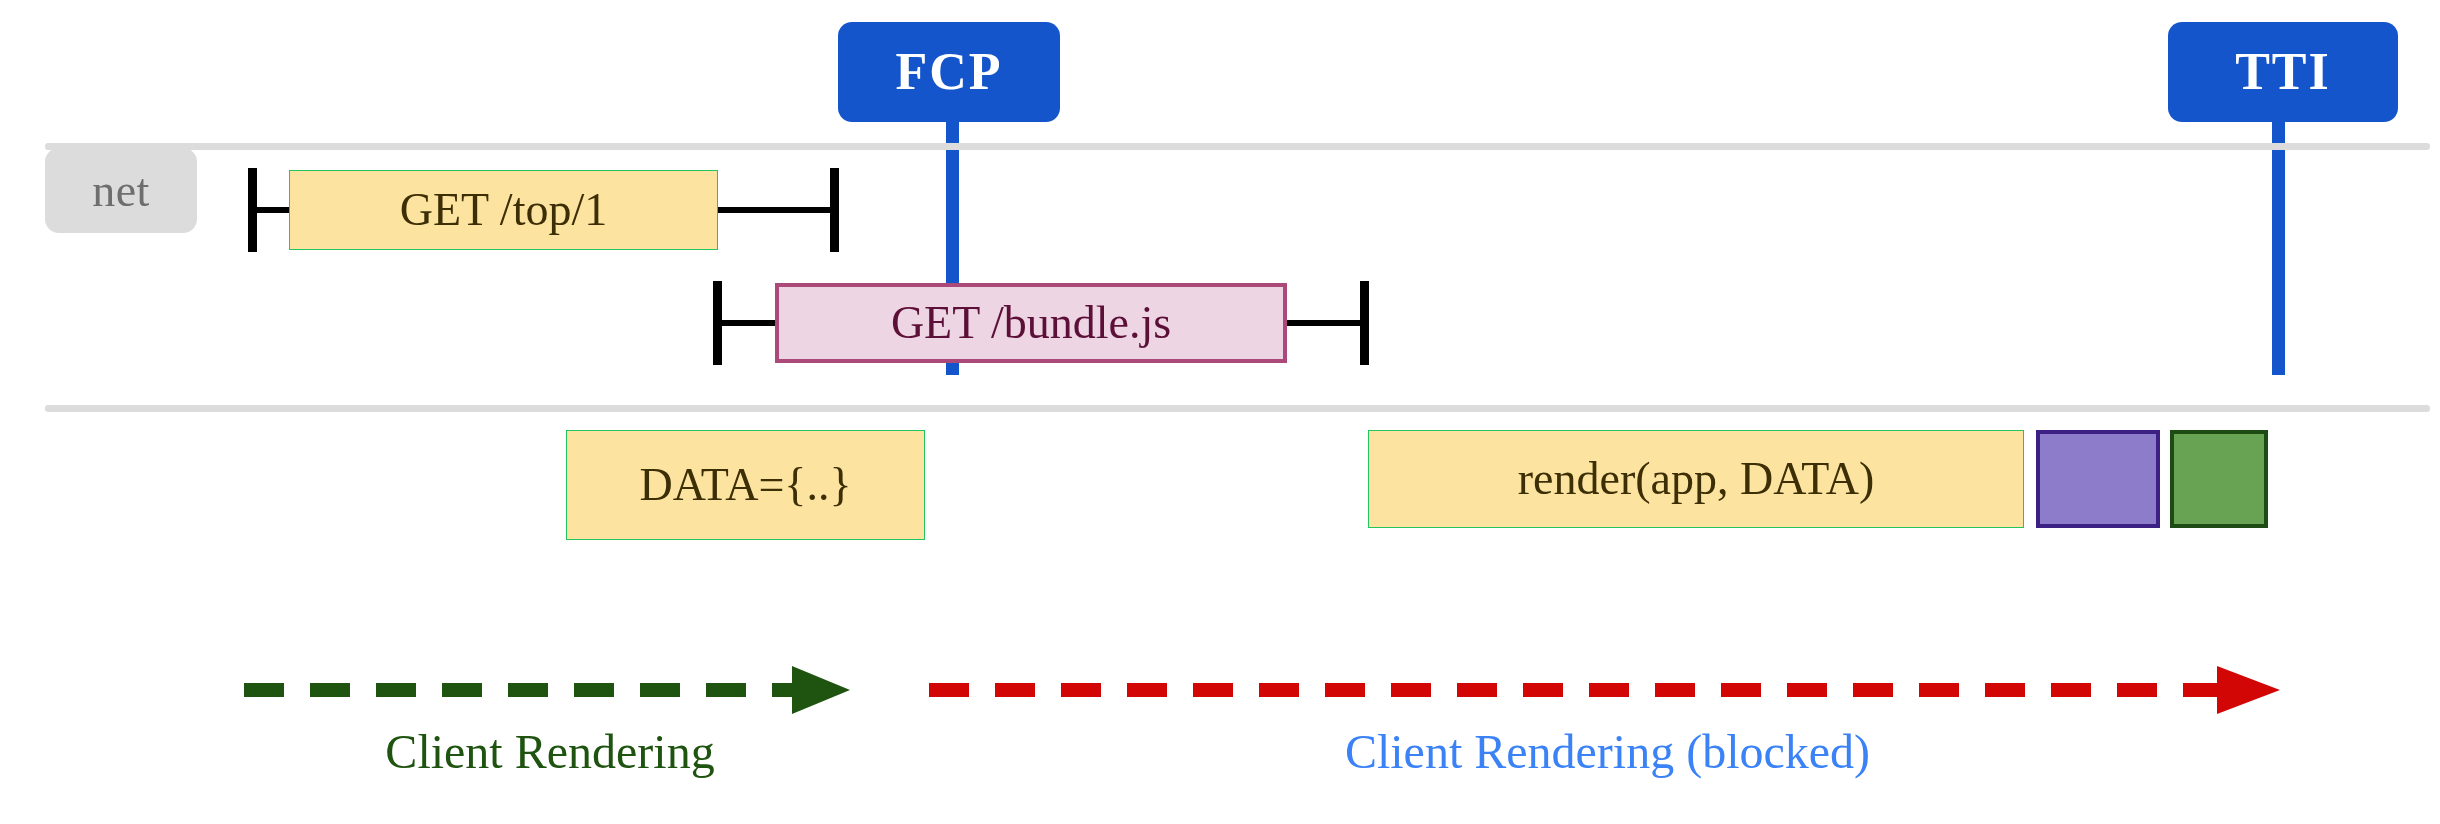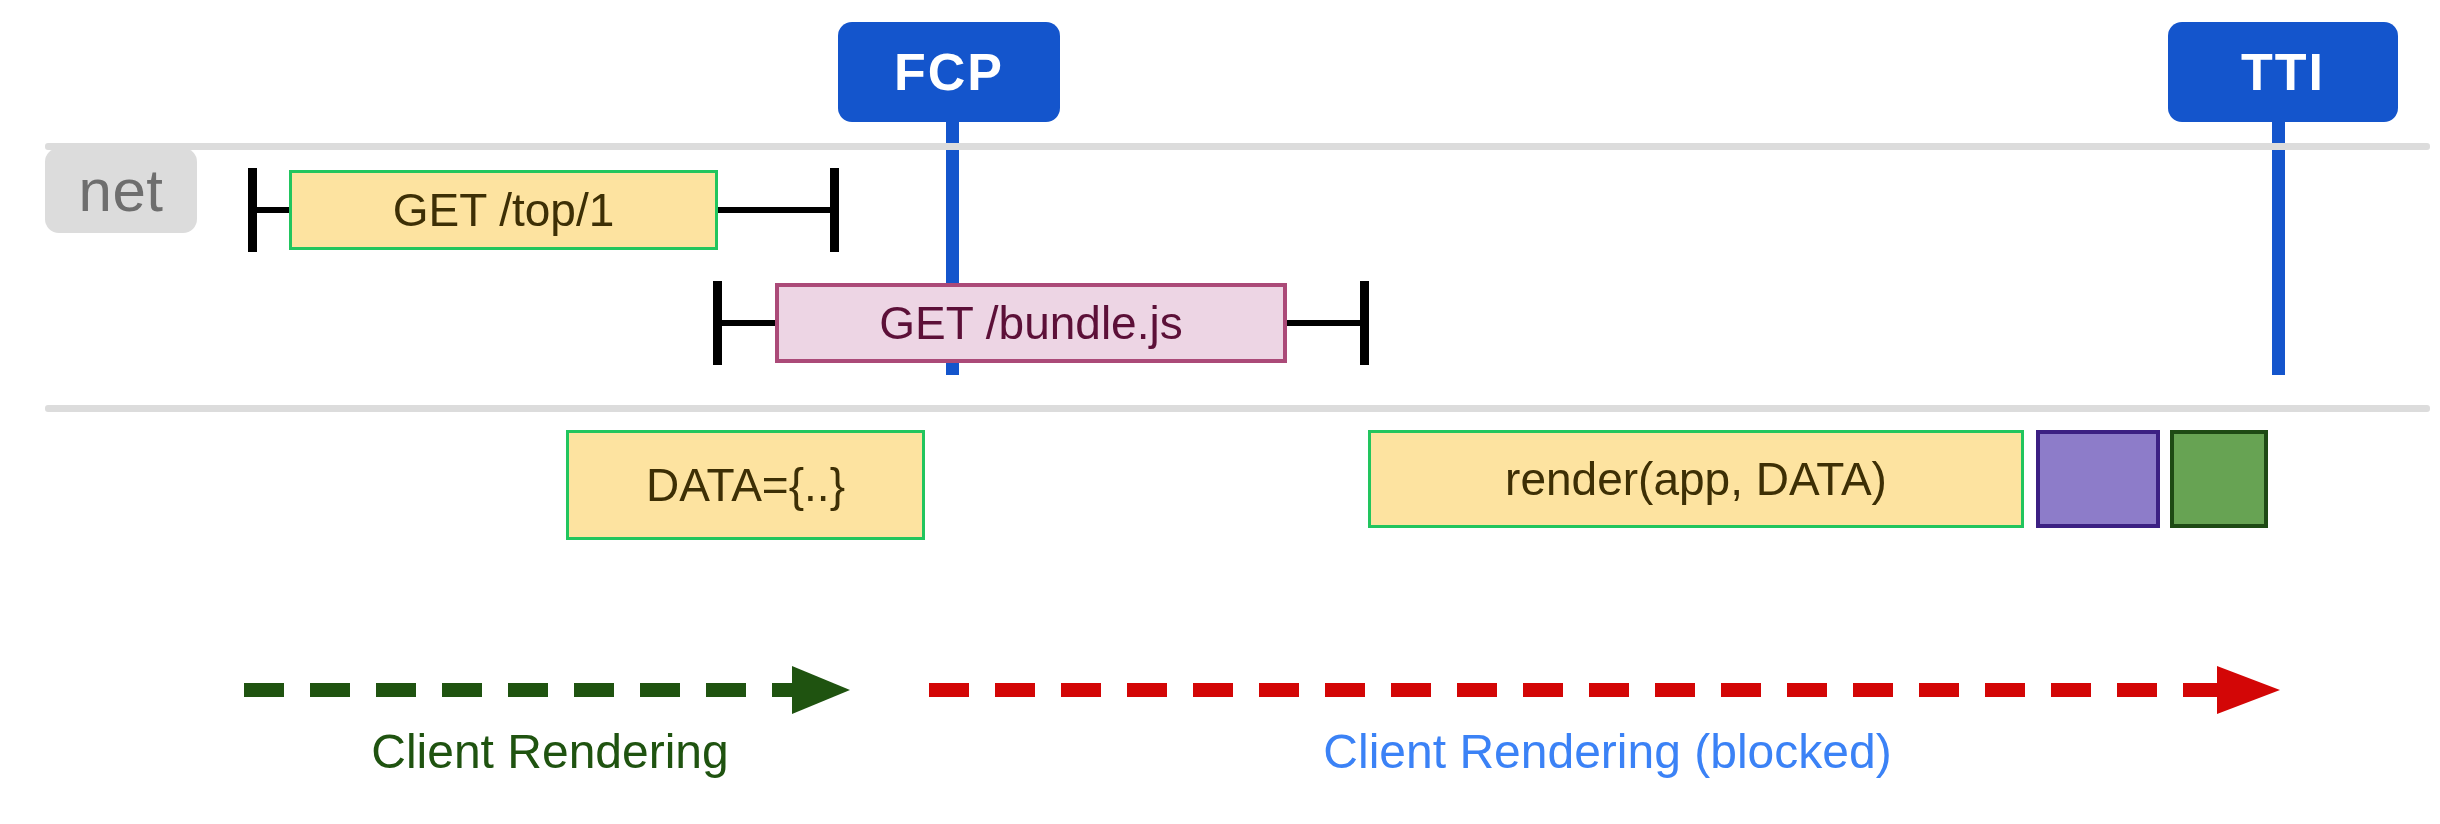--- a/index.html
+++ b/index.html
@@ -9,37 +9,38 @@
   }
   body {
     font-family: "Liberation Sans", sans-serif;
   }
   #stage {
     position: relative;
     width: 2440px;
     height: 824px;
     background: #ffffff;
     overflow: hidden;
+    font-family: Liberation Serif, serif;
   }
 
   
   .lane-rule {
     position: absolute;
     height: 7px;
     background: #dcdcdc;
     border-radius: 3px;
   }
 
   
   .lane-pill {
     position: absolute;
     background: #dcdcdc;
     border-radius: 14px;
     color: #6e6e6e;
-    font-size: 60px;
+    font-size: 46px;
     line-height: 1;
     display: flex;
     align-items: center;
     justify-content: center;
     letter-spacing: 0.5px;
   }
 
   
   .marker-badge {
     position: absolute;
@@ -66,21 +67,21 @@
     box-sizing: border-box;
     display: flex;
     align-items: center;
     justify-content: center;
     font-size: 46px;
     line-height: 1;
     white-space: nowrap;
   }
   .task-box.yellow {
     background: #fde3a0;
-    border: 3px solid #22c55e;
+    border: 1px solid #22c55e;
     color: #3d2f05;
   }
   .task-box.pink {
     background: #edd5e4;
     border: 4px solid #ab4a78;
     color: #5c1038;
     text-align: right;
   }
   .task-box.purple {
     background: #8d7cc9;

